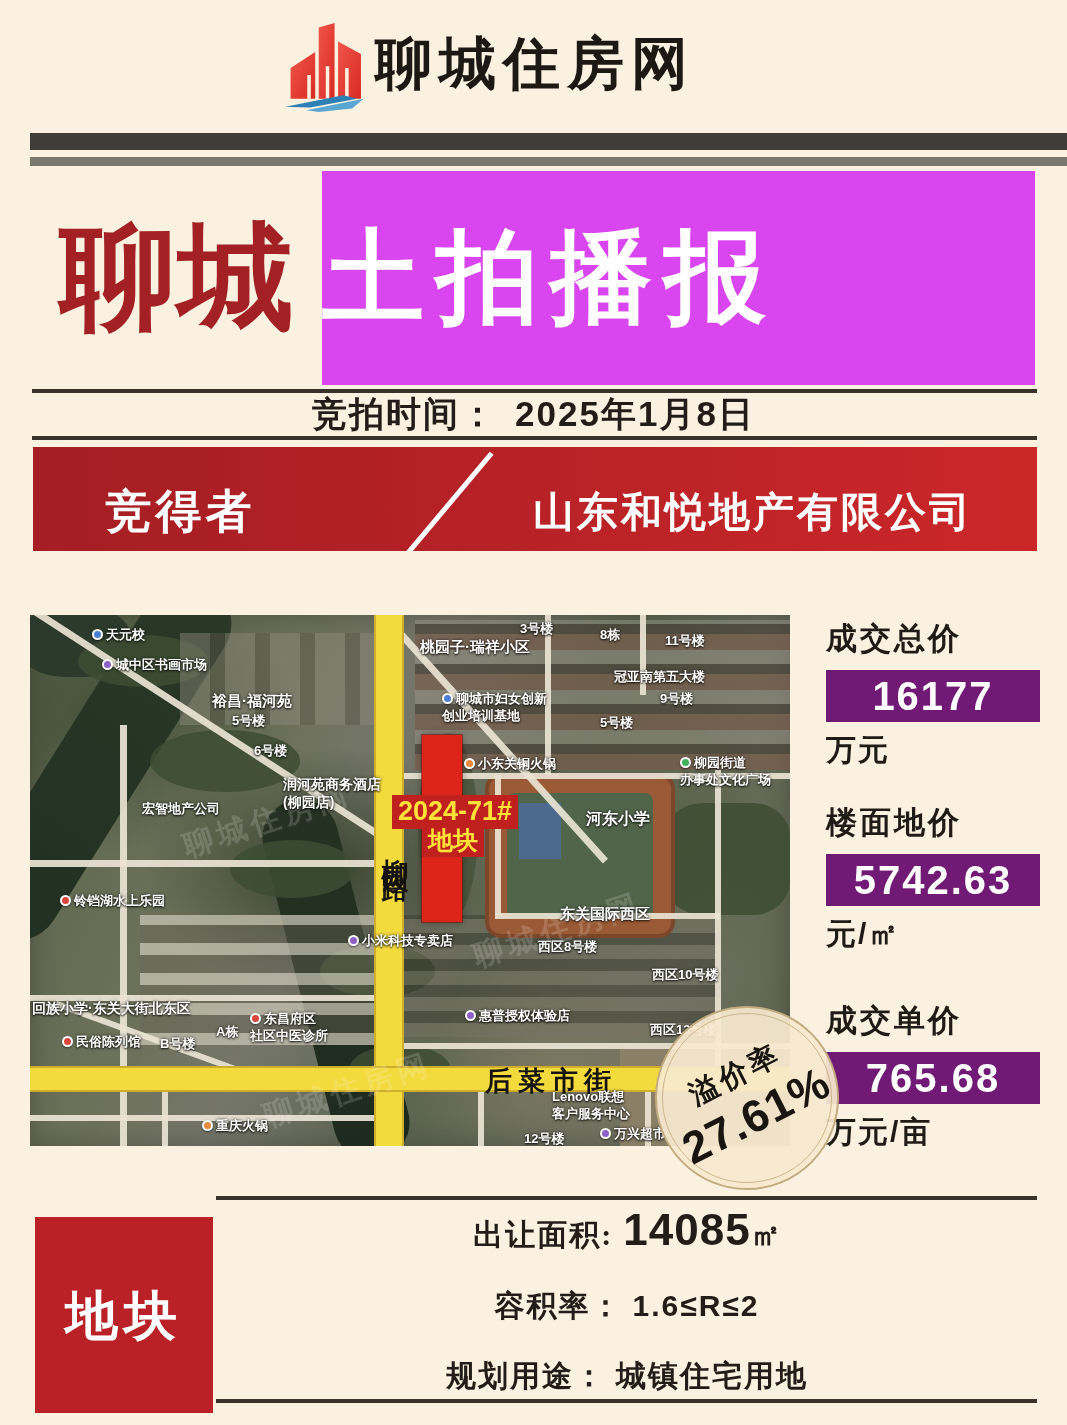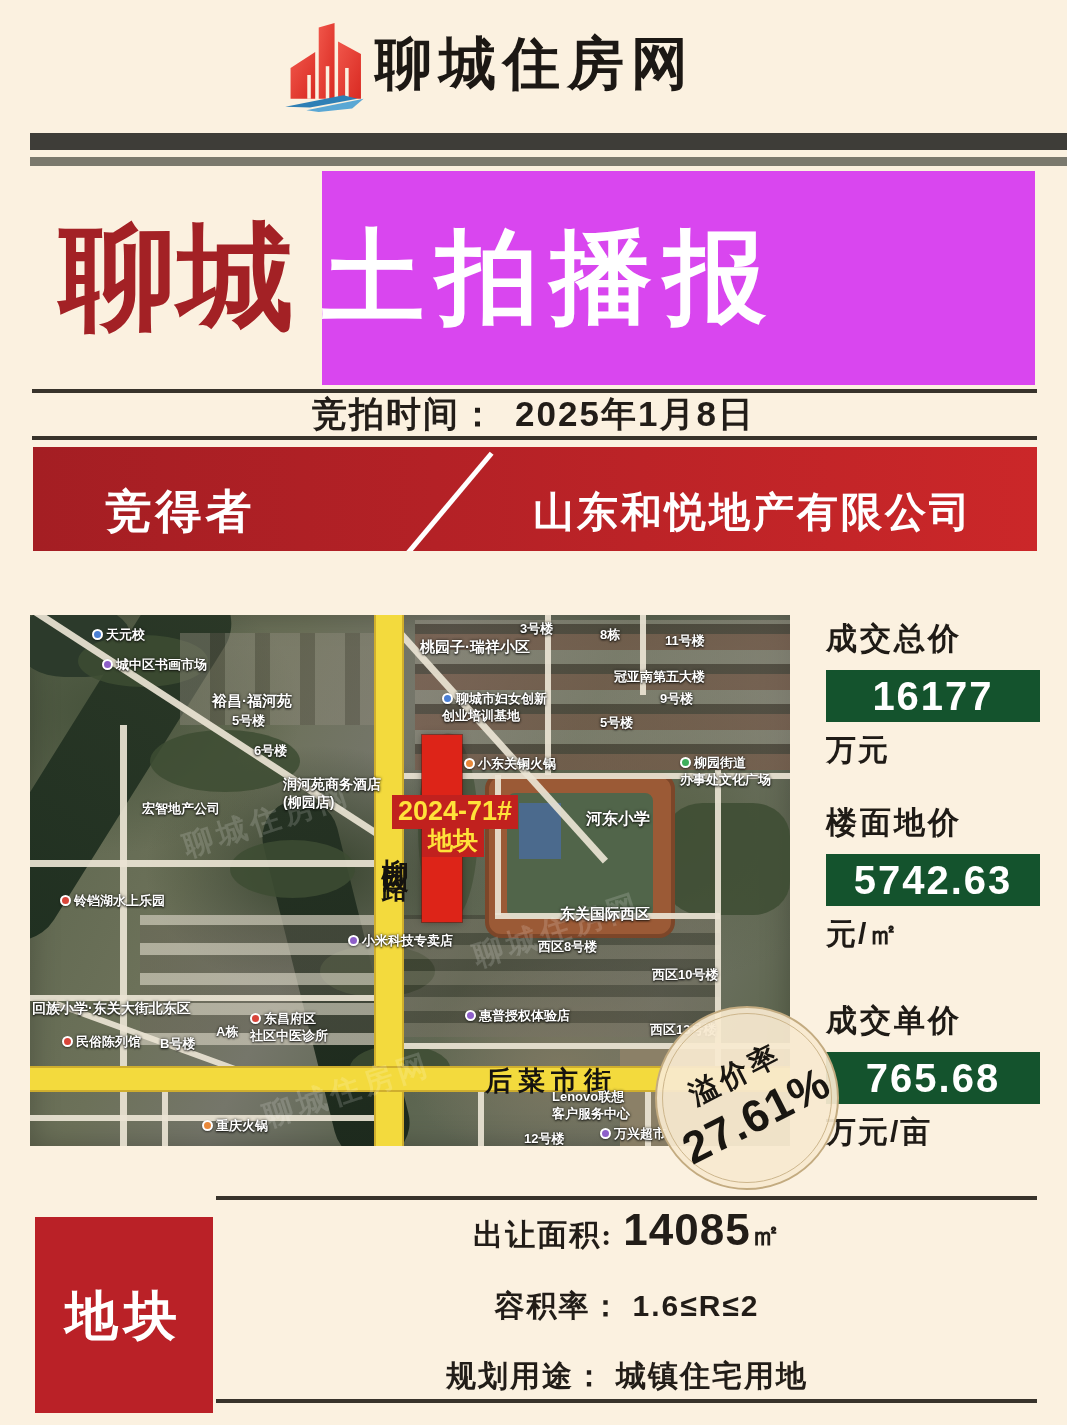--- a/index.html
+++ b/index.html
@@ -127,21 +127,21 @@
   .pin-blue { background:#4a7fd4; } .pin-purple { background:#8d5fc9; } .pin-green { background:#3faf5c; }
   .pin-red { background:#d9453a; } .pin-orange { background:#e8883a; }
 
   .wm { position:absolute; color:rgba(255,255,255,.16); font-size:30px; font-weight:800;
     letter-spacing:5px; transform:rotate(-18deg); white-space:nowrap; }
   .wm1 { left:150px; top:185px; } .wm2 { left:440px; top:295px; } .wm3 { left:230px; top:455px; }
 
   
   .stat { position:absolute; left:826px; width:214px; text-align:left; }
   .stat-label { font-size:31px; font-weight:900; color:#1f1b16; letter-spacing:3px; }
-  .stat-box { margin-top:10px; height:52px; background:#14532d; display:flex; align-items:center;
+  .stat-box { margin-top:10px; height:52px; background:#701a75; display:flex; align-items:center;
     justify-content:center; font-size:40px; font-weight:800; color:#ffffff; letter-spacing:2px; }
   .stat-unit { margin-top:8px; font-size:30px; font-weight:900; color:#1f1b16; letter-spacing:2px; }
   .stat-1 { top:618px; } .stat-2 { top:802px; } .stat-3 { top:1000px; }
 
   
   .premium { position:absolute; left:655px; top:1006px; width:184px; height:184px; border-radius:50%;
     background:rgba(247,234,208,.93); border:2px solid #c3ab80; z-index:5;
     display:flex; align-items:center; justify-content:center; }
   .premium-ring { position:absolute; left:5px; top:5px; right:5px; bottom:5px; border:1px solid #cdb68c;
     border-radius:50%; }

